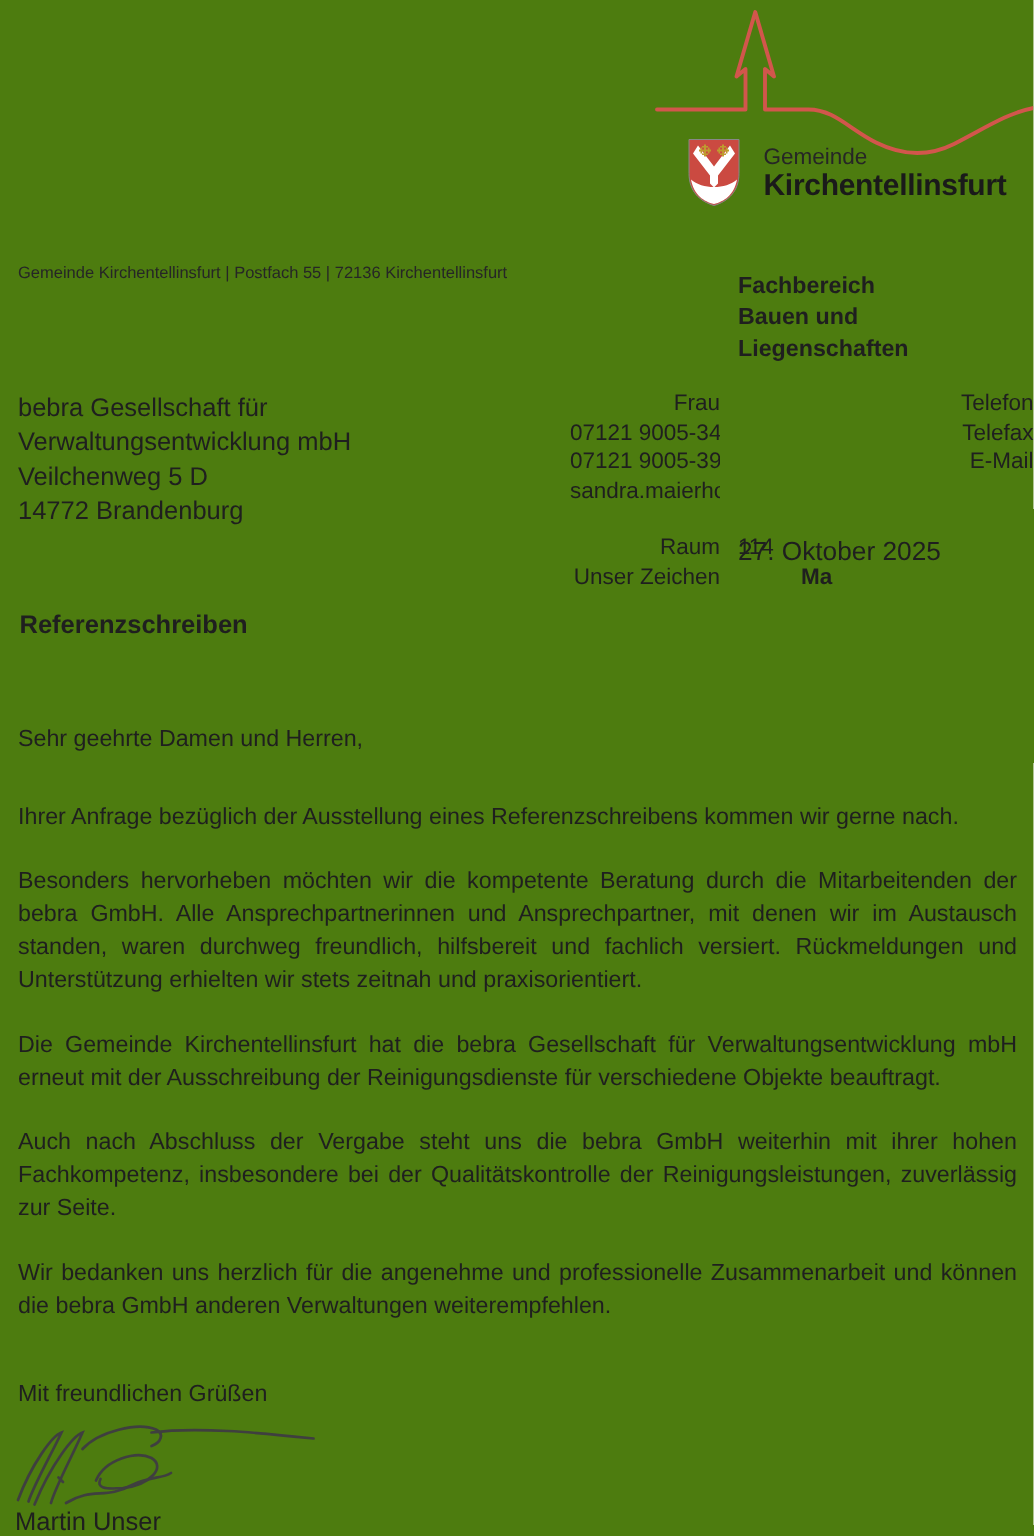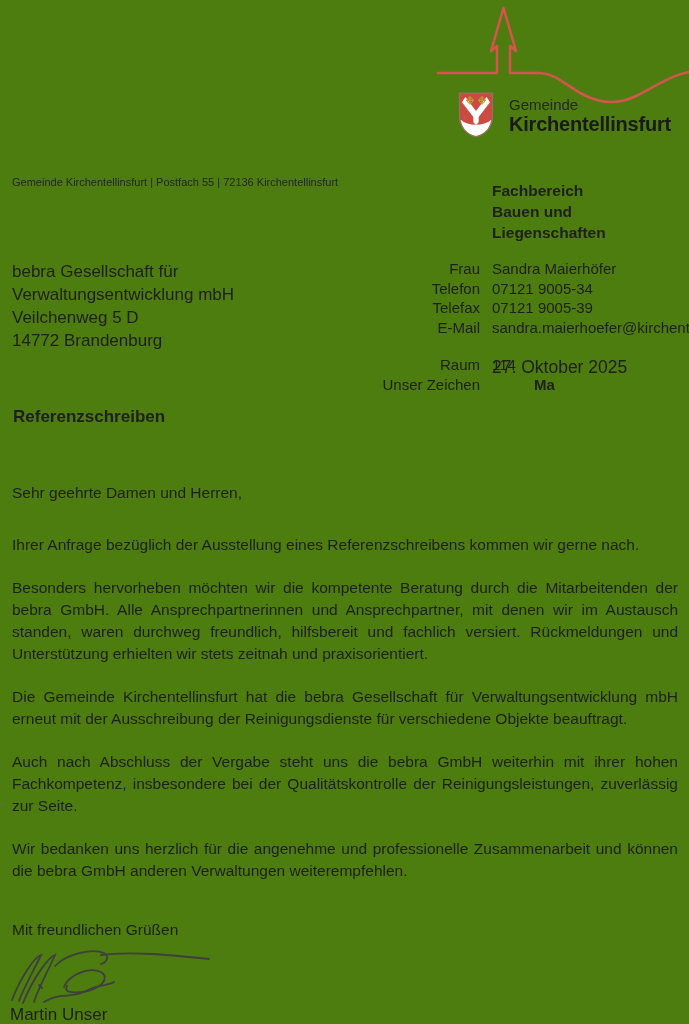--- a/index.html
+++ b/index.html
@@ -91,21 +91,20 @@
     <div>14772 Brandenburg</div>
   </div>
 
   <div class="info">
     <div class="dept">
       <div>Fachbereich</div>
       <div>Bauen und Liegenschaften</div>
     </div>
     <div class="cgrid">
       <div class="lbl">Frau</div>
-      <div class="val">Sandra Maierhöfer</div>
       <div class="lbl">Telefon</div>
       <div class="val">07121 9005-34</div>
       <div class="lbl">Telefax</div>
       <div class="val">07121 9005-39</div>
       <div class="lbl">E-Mail</div>
       <div class="val">sandra.maierhoefer@kirchentelli</div>
     </div>
     <div class="cgrid cgrid2">
       <div class="lbl">Raum</div>
       <div class="val">114</div>

